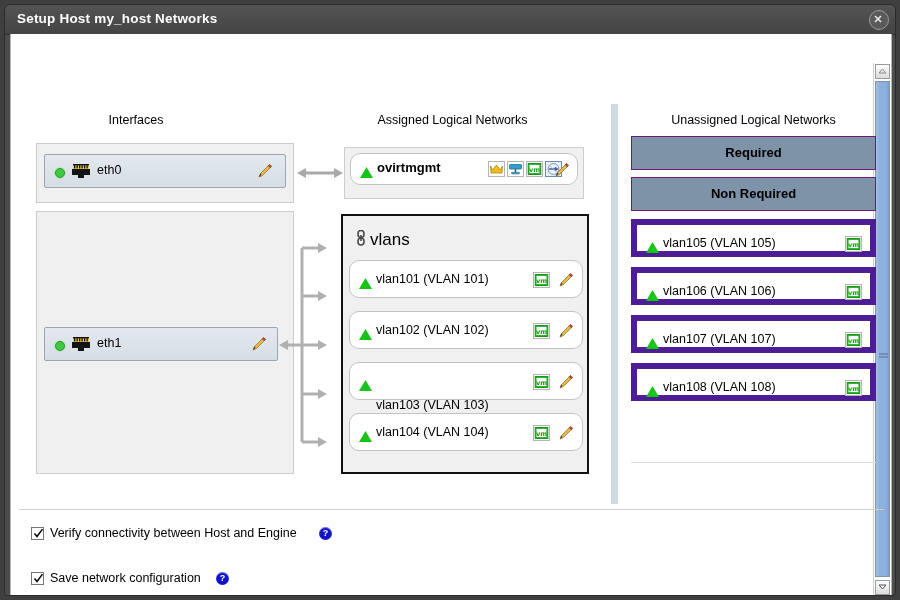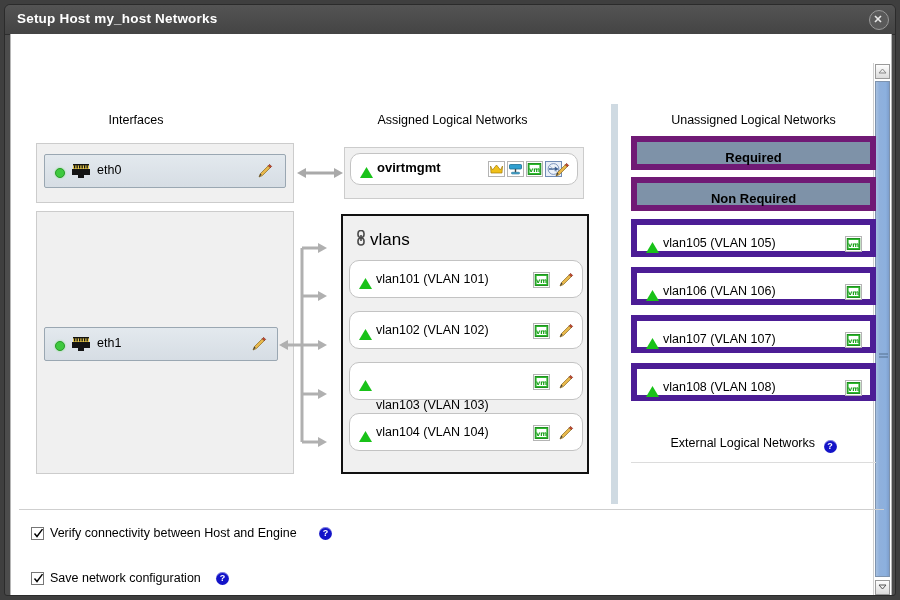--- a/index.html
+++ b/index.html
@@ -195,21 +195,21 @@
   .chain-ico { position: absolute; left: 12px; top: 14px; }
 
   
   .conn { position: absolute; }
 
   
   .group-bar {
     position: absolute; left: 620px;
     width: 245px; height: 34px;
     background: #7e92a8;
-    border: 6px solid #701a75;
+    border: 1px solid #701a75;
     box-sizing: border-box;
     color: #000; font-weight: bold; font-size: 13px;
     text-align: center; line-height: 32px;
     cursor: pointer;
   }
   #bar-required { top: 102px; }
   #bar-nonrequired { top: 143px; }
 
   .unassigned-row {
     position: absolute; left: 620px;
@@ -607,24 +607,20 @@
         <div class="net-label">vlan108 (VLAN 108)</div>
         <div class="role-ico boxed">
           <svg width="15" height="14" viewBox="0 0 15 14">
             <rect x="1.2" y="1.5" width="12.6" height="11" fill="#2cbb2c" stroke="#168816" stroke-width="0.9"></rect>
             <rect x="2.6" y="3" width="9.8" height="8" fill="#ffffff"></rect>
             <text x="7.5" y="9.6" font-family="DejaVu Sans" font-size="6.6" font-weight="bold" fill="#14a014" text-anchor="middle">vm</text>
           </svg>
         </div>
       </div>
 
-      <div class="ext-net">
-        <span>External Logical Networks</span>
-        <span class="help" style="position:relative; display:inline-block; top:2px; margin-left:5px;">?</span>
-      </div>
       <div class="ext-line"></div>
 
       <div class="foot-sep"></div>
 
       <div class="chk-row" id="chk-row-1">
         <div class="chkbox">
           <svg width="11" height="11" viewBox="0 0 11 11">
               <path d="M1.5 5.5 L4 8.5 L9.5 1.2" fill="none" stroke="#000" stroke-width="1.4"></path>
             </svg>
         </div>

